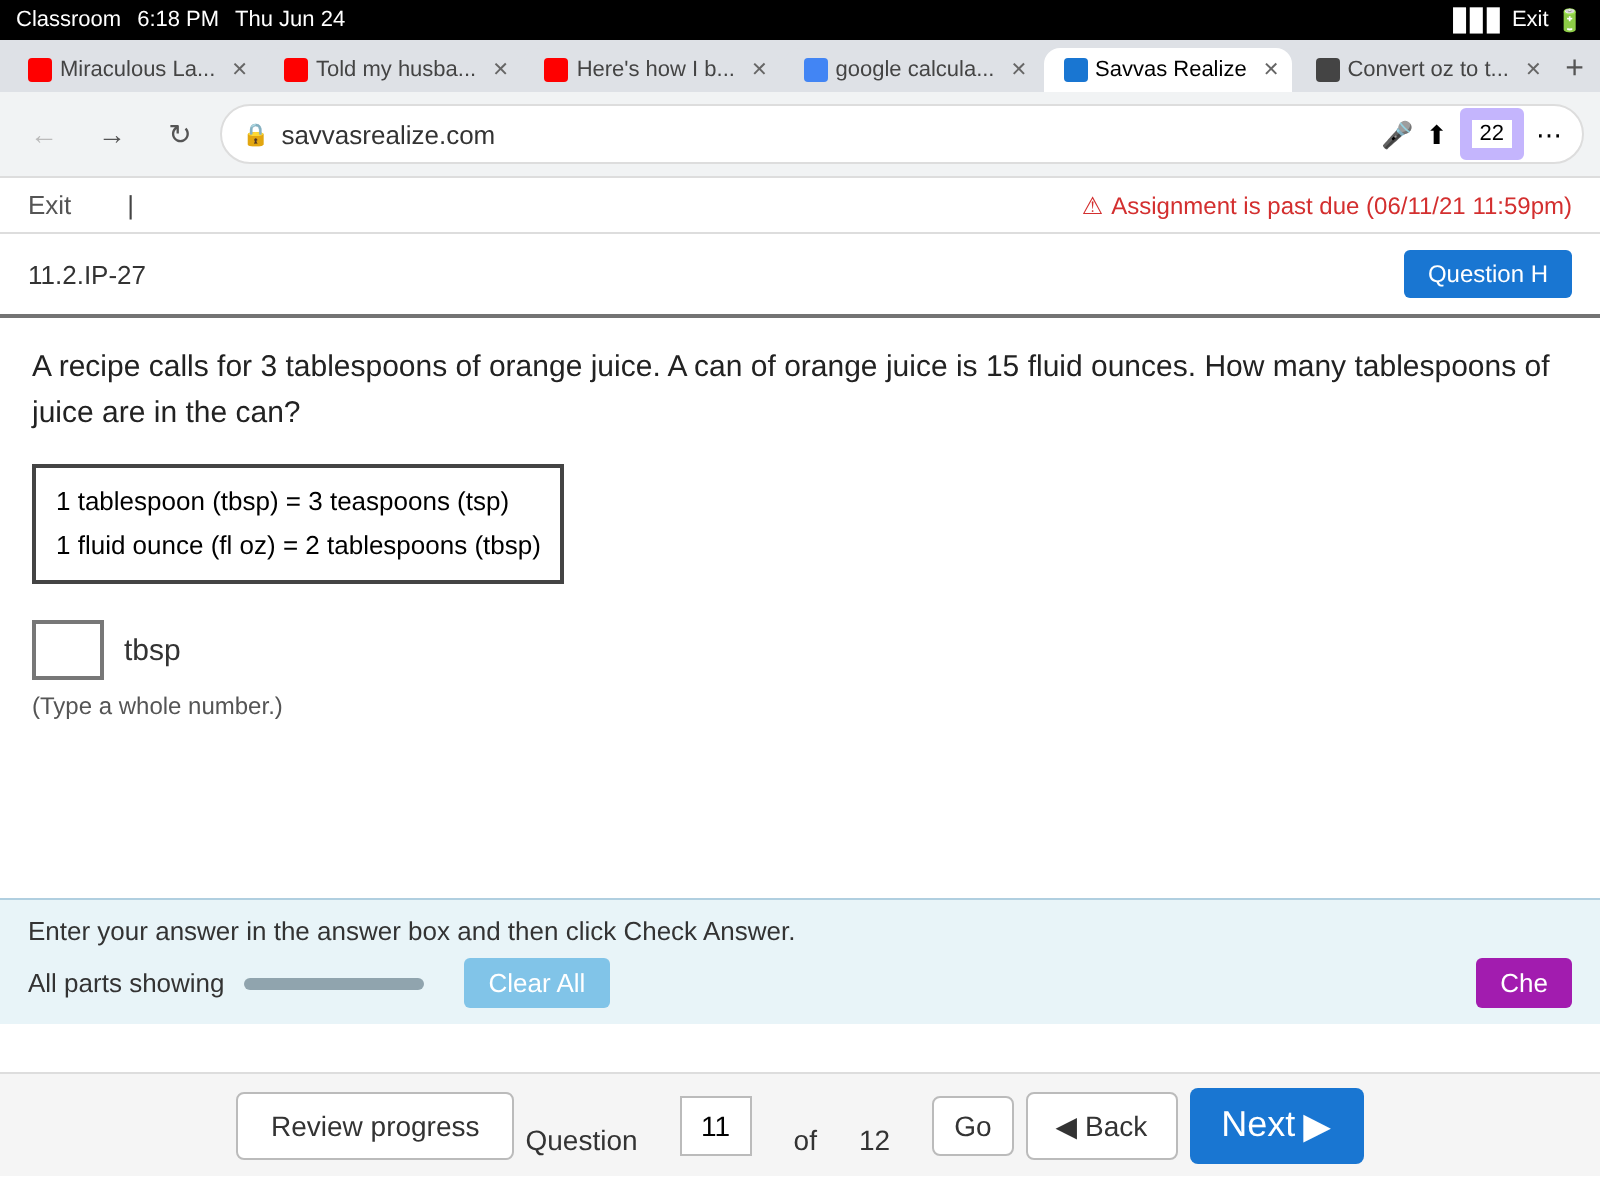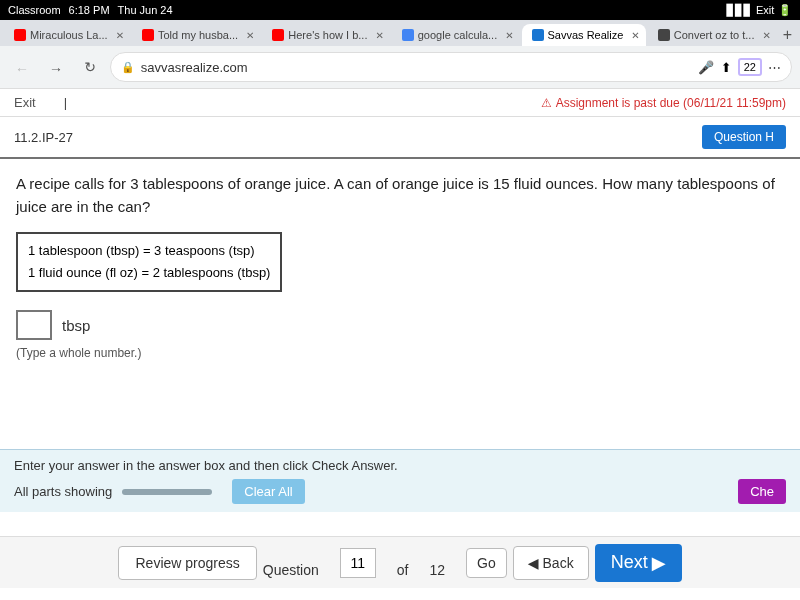--- a/index.html
+++ b/index.html
@@ -332,21 +332,21 @@
   <div class="nav-bar">
     <button class="nav-btn disabled">←</button>
     <button class="nav-btn">→</button>
     <button class="nav-btn">↻</button>
     <div class="address-bar">
       <span class="lock-icon">🔒</span>
       <span class="address-text">savvasrealize.com</span>
       <div class="address-right">
         <span>🎤</span>
         <span>⬆</span>
-        <span style="border:2px solid #c4b5fd;padding:1px 4px;border-radius:3px;font-size:11px;">22</span>
+        <span style="border:6px solid #c4b5fd;padding:1px 4px;border-radius:3px;font-size:11px;">22</span>
         <span>⋯</span>
       </div>
     </div>
   </div>
 </div>
 
 <div class="page-header">
   <div class="breadcrumb">
     <span class="exit-btn">Exit</span>
     <span>|</span>

